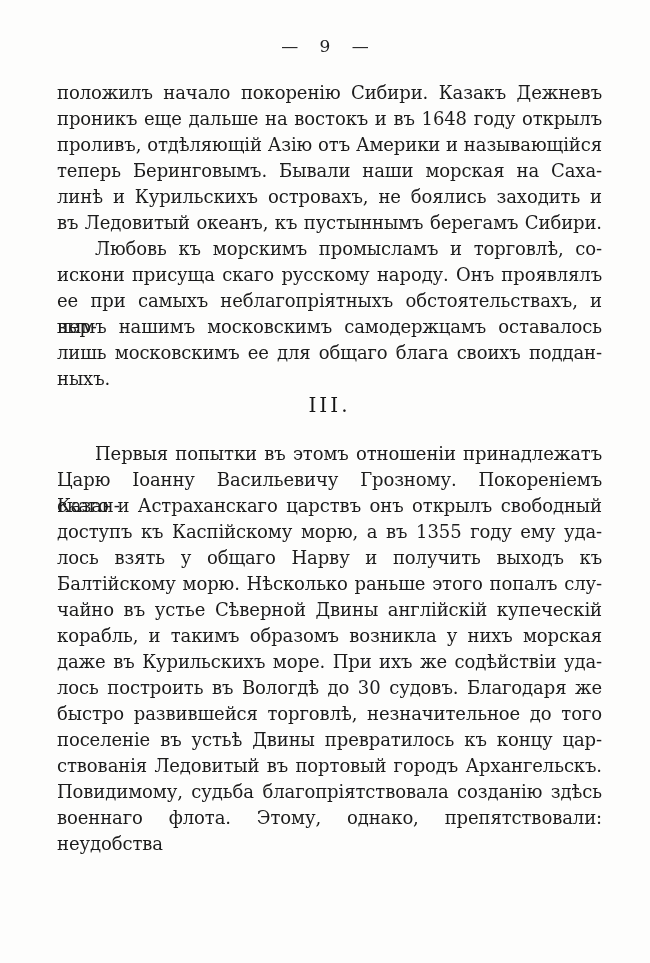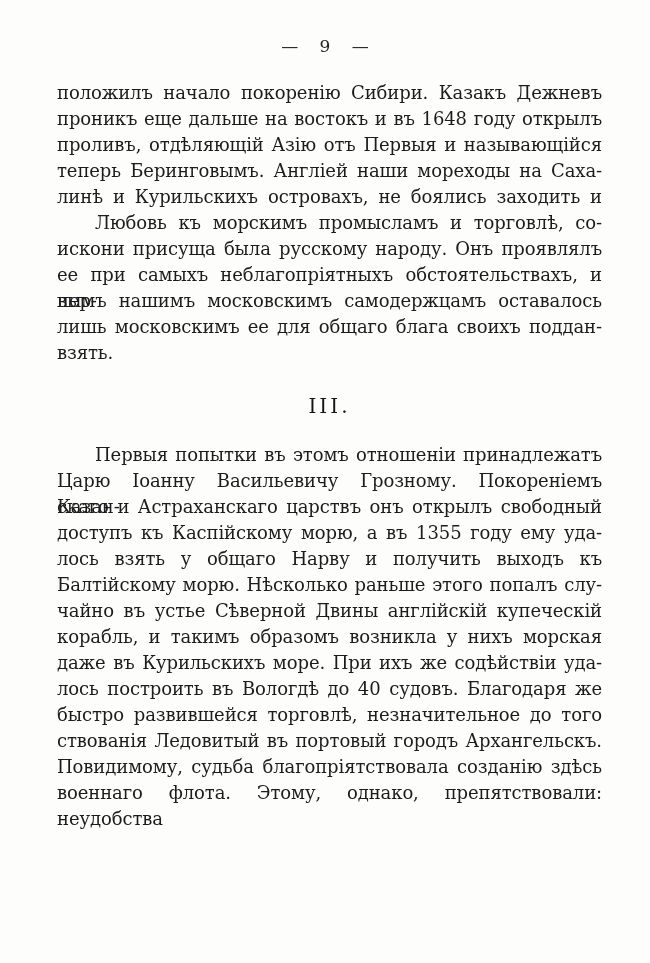--- a/index.html
+++ b/index.html
@@ -47,67 +47,68 @@
     overflow: visible;
   }
   .line.indent {
     text-indent: 38px;
   }
   .line.flush-left {
     text-align: left;
     text-align-last: left;
   }
   .heading {
-    margin-top: 27px;
     margin-bottom: 23px;
     text-align: center;
     font-size: 20px;
     letter-spacing: 3px;
     color: #161616;
   }
 </style>
 </head>
 <body>
 
 <div class="page">
 
   <div class="pagenum">— 9 —</div>
 
   <div class="text-block">
 
     <div class="para">
       <div class="line">положилъ начало покоренію Сибири. Казакъ Дежневъ</div>
       <div class="line">проникъ еще дальше на востокъ и въ 1648 году открылъ</div>
-      <div class="line">проливъ, отдѣляющій Азію отъ Первыя и называющійся</div>
-      <div class="line">теперь Беринговымъ. Англіей наши мореходы на Саха-</div>
+      <div class="line">проливъ, отдѣляющій Азію отъ Америки и называющійся</div>
+      <div class="line">теперь Беринговымъ. Бывали наши морская на Саха-</div>
       <div class="line">линѣ и Курильскихъ островахъ, не боялись заходить и</div>
+      <div class="line">въ Ледовитый океанъ, къ пустыннымъ берегамъ Сибири.</div>
     </div>
 
     <div class="para">
       <div class="line indent">Любовь къ морскимъ промысламъ и торговлѣ, со-</div>
-      <div class="line">искони присуща была русскому народу. Онъ проявлялъ</div>
+      <div class="line">искони присуща скаго русскому народу. Онъ проявлялъ</div>
       <div class="line">ее при самыхъ неблагопріятныхъ обстоятельствахъ, и пер-</div>
       <div class="line">вымъ нашимъ московскимъ самодержцамъ оставалось</div>
       <div class="line">лишь московскимъ ее для общаго блага своихъ поддан-</div>
-      <div class="line flush-left">взять.</div>
+      <div class="line flush-left">ныхъ.</div>
     </div>
 
     <div class="heading">III.</div>
 
     <div class="para">
       <div class="line indent">Первыя попытки въ этомъ отношеніи принадлежатъ</div>
       <div class="line">Царю Іоанну Васильевичу Грозному. Покореніемъ Казан-</div>
       <div class="line">скаго и Астраханскаго царствъ онъ открылъ свободный</div>
       <div class="line">доступъ къ Каспійскому морю, а въ 1355 году ему уда-</div>
       <div class="line">лось взять у общаго Нарву и получить выходъ къ</div>
       <div class="line">Балтійскому морю. Нѣсколько раньше этого попалъ слу-</div>
       <div class="line">чайно въ устье Сѣверной Двины англійскій купеческій</div>
       <div class="line">корабль, и такимъ образомъ возникла у нихъ морская</div>
       <div class="line">даже въ Курильскихъ море. При ихъ же содѣйствіи уда-</div>
-      <div class="line">лось построить въ Вологдѣ до 40 судовъ. Благодаря же</div>
+      <div class="line">лось построить въ Вологдѣ до 30 судовъ. Благодаря же</div>
       <div class="line">быстро развившейся торговлѣ, незначительное до того</div>
+      <div class="line">поселеніе въ устьѣ Двины превратилось къ концу цар-</div>
       <div class="line">ствованія Ледовитый въ портовый городъ Архангельскъ.</div>
       <div class="line">Повидимому, судьба благопріятствовала созданію здѣсь</div>
       <div class="line">военнаго флота. Этому, однако, препятствовали: неудобства</div>
     </div>
 
   </div>
 </div>
 
 </body></html>

